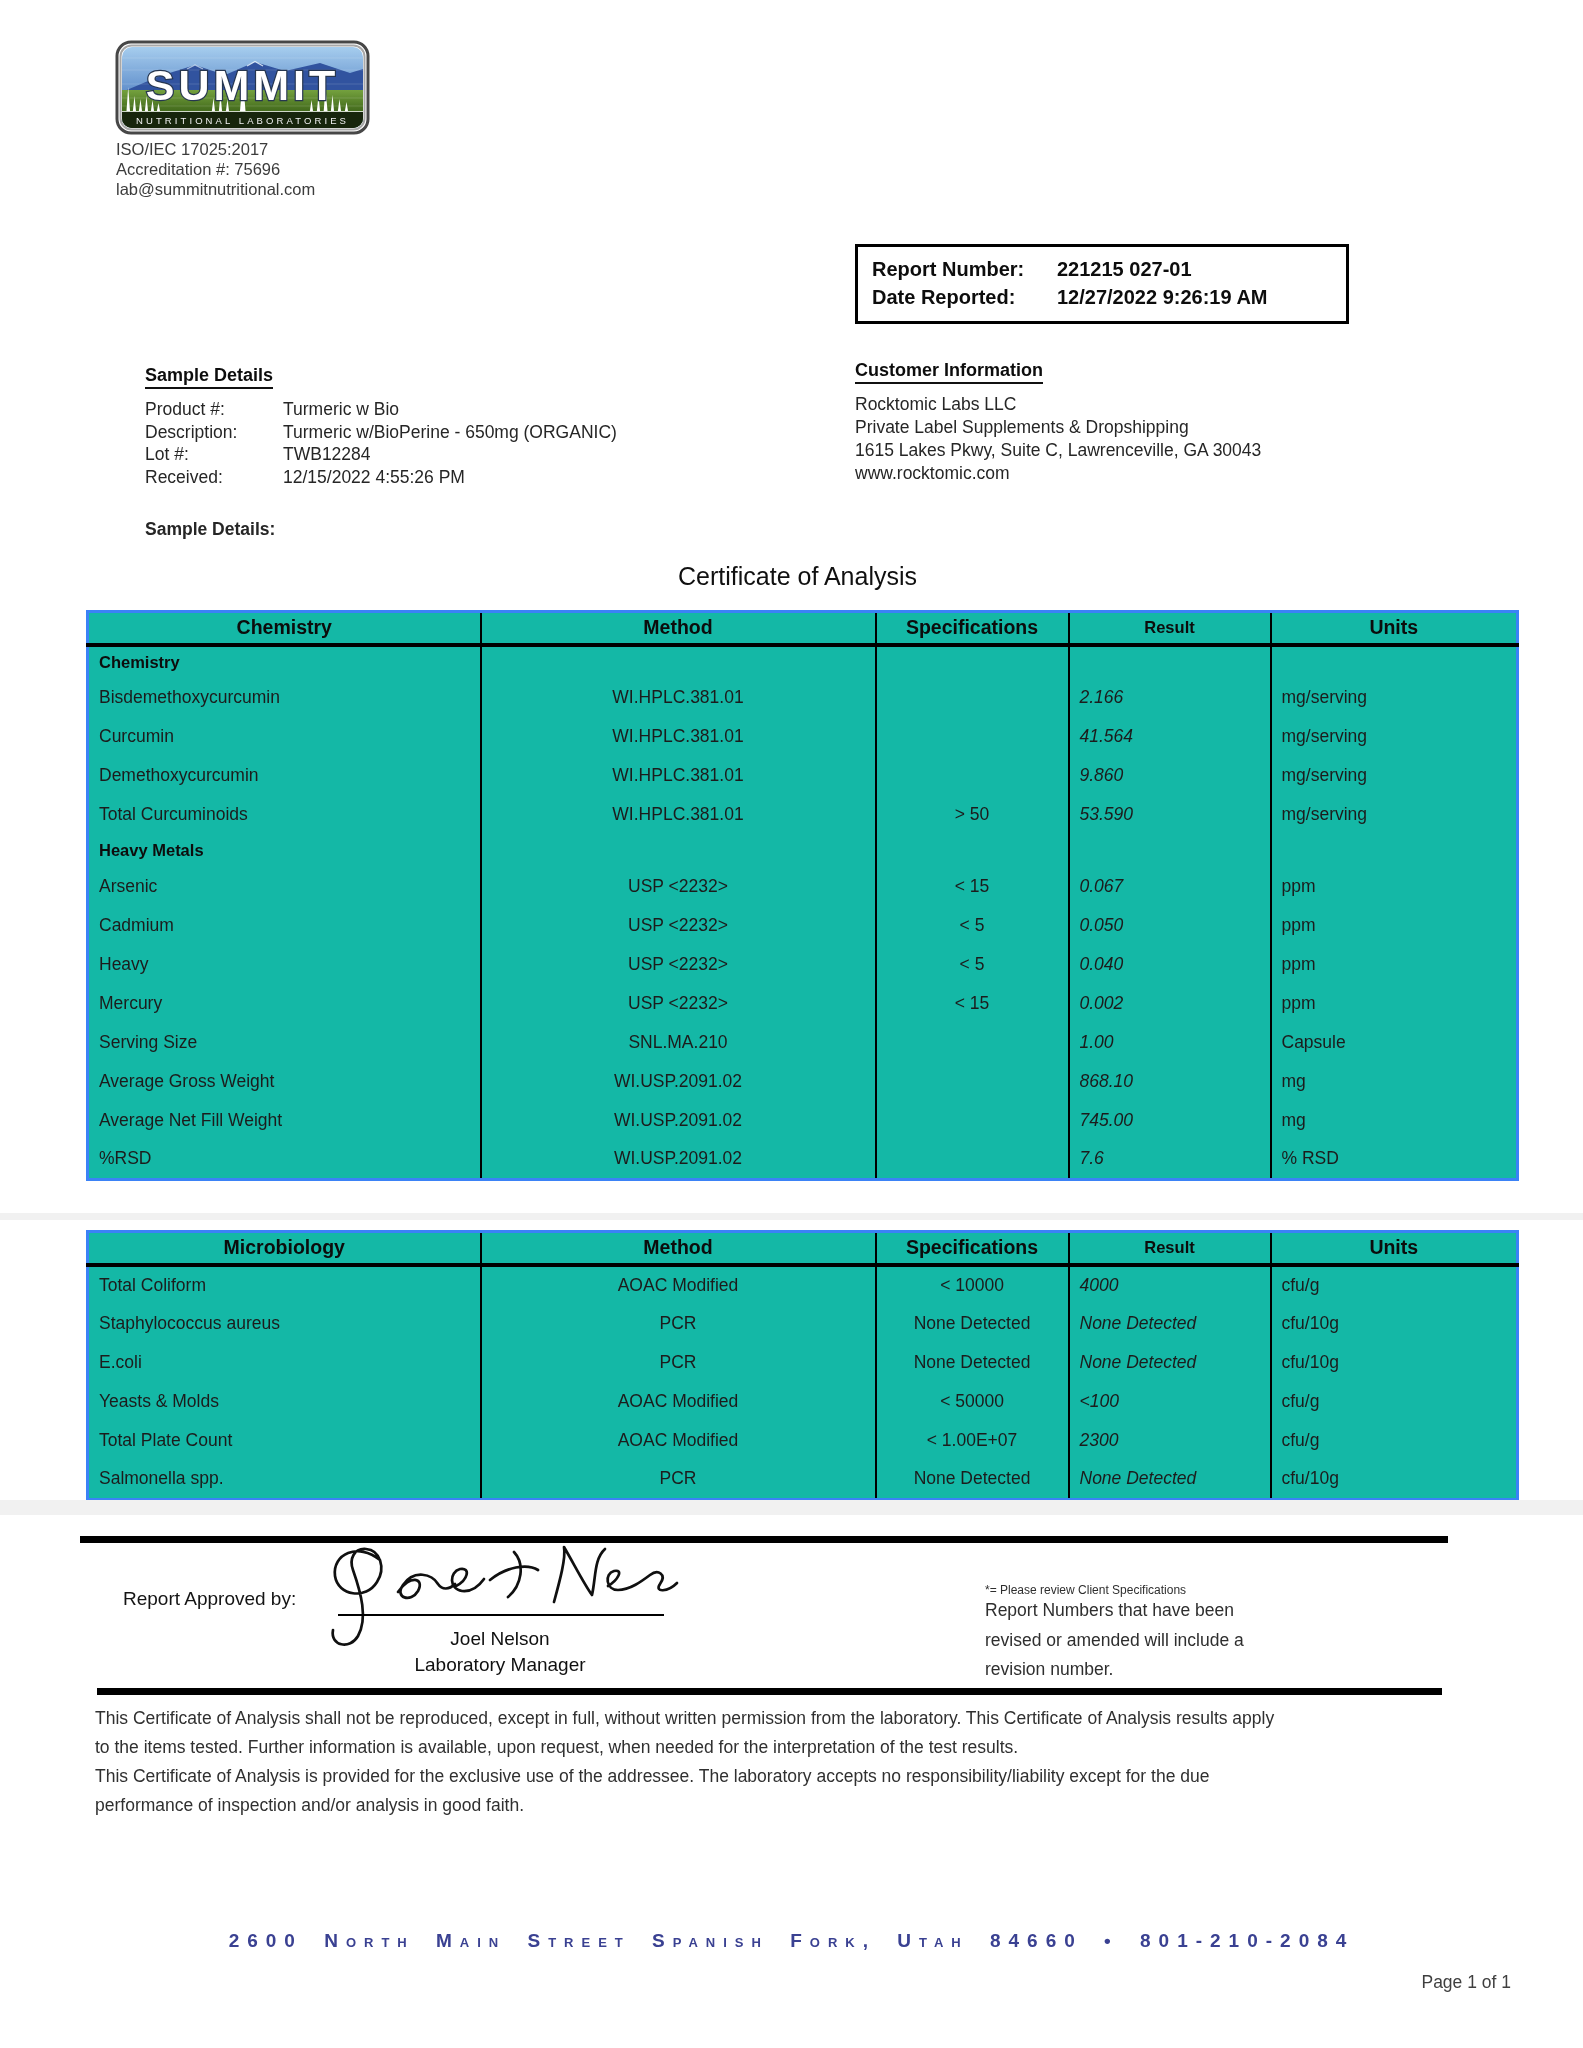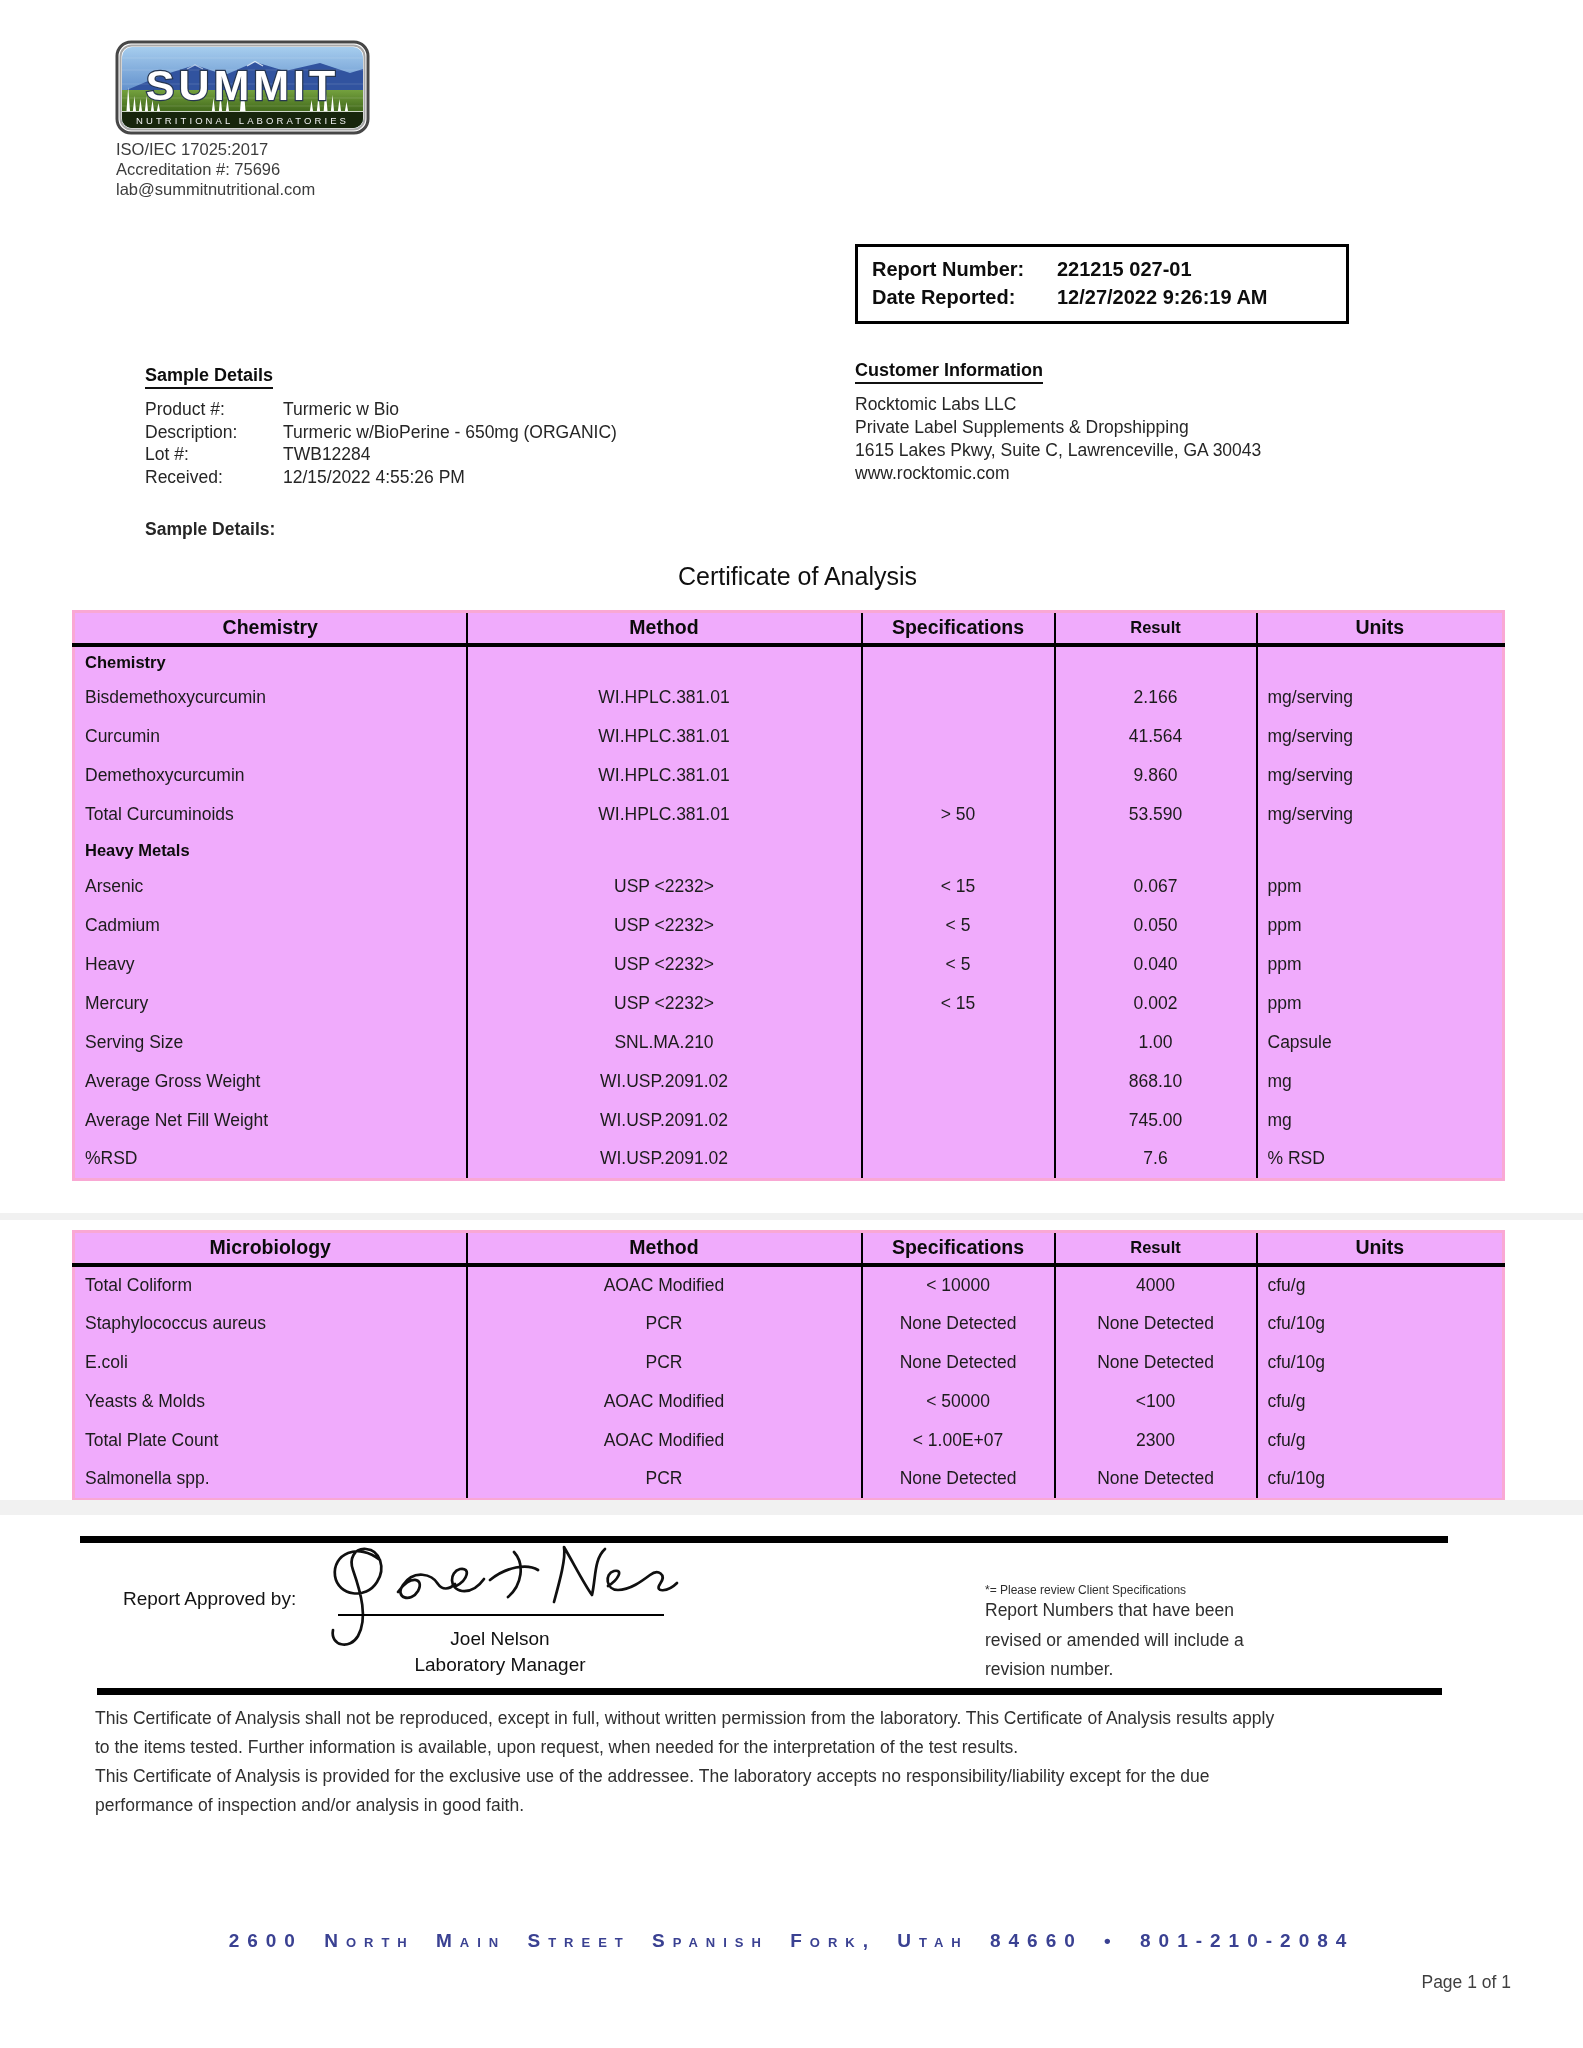--- a/index.html
+++ b/index.html
@@ -20,34 +20,34 @@
   .sample { left:145px; top:365px; }
   .customer { left:855px; top:360px; }
   .kv { display:flex; line-height:22.5px; }
   .kv .k { width:138px; flex:none; }
   .sample .kvs { margin-top:9px; }
   .customer .lines { margin-top:9px; line-height:23px; }
   .extra-label { margin-top:31px;font-weight:bold; }
   
   .title { position:absolute; left:12px; right:0; top:562px; text-align:center; font-size:25px; color:#101010; }
   
-  table.coa { position:absolute; left:72px; border-collapse:collapse; table-layout:fixed; width:1430px; border:3px solid #f9a8d4; background:#f0abfc; }
+  table.coa { position:absolute; left:86px; border-collapse:collapse; table-layout:fixed; width:1430px; border:3px solid #3b82f6; background:#14b8a6; }
   .chem { top:610px; }
   .micro { top:1230px; }
   table.coa th { border-left:2px solid #000; border-right:2px solid #000; border-bottom:4px solid #000;
     font-weight:bold; font-size:19.5px; color:#0c0c0c; padding:3px 0 4px 0; text-align:center; }
   table.coa th.result-th { font-size:16.5px; }
   table.coa td { border-left:2px solid #000; border-right:2px solid #000; padding:0 10px; font-size:17.5px; color:#1c1c1c; overflow:hidden; white-space:nowrap; }
   table.coa tr.data { height:39px; }
   table.coa tr.section { height:33px; }
   table.coa tr.section td:first-child { font-weight:bold; font-size:16.5px; color:#0d0d0d; }
   .c-name { text-align:left; }
   .c-method { text-align:center; }
   .c-spec { text-align:center; }
-  .c-result { text-align:center; }
+  .c-result { text-align:left;font-style:italic; }
   .c-units { text-align:left; }
   
   .band { position:absolute; left:0; width:1583px; background:#f1f1f1; }
   .band1 { top:1213px; height:7px; }
   .band2 { top:1500px; height:15px; }
   .rule { position:absolute; background:#000; height:7px; }
   .rule1 { left:80px; top:1536px; width:1368px; }
   .rule2 { left:97px; top:1688px; width:1345px; }
   
   .approval { position:absolute; left:0; top:1548px; width:1583px; height:140px; }

